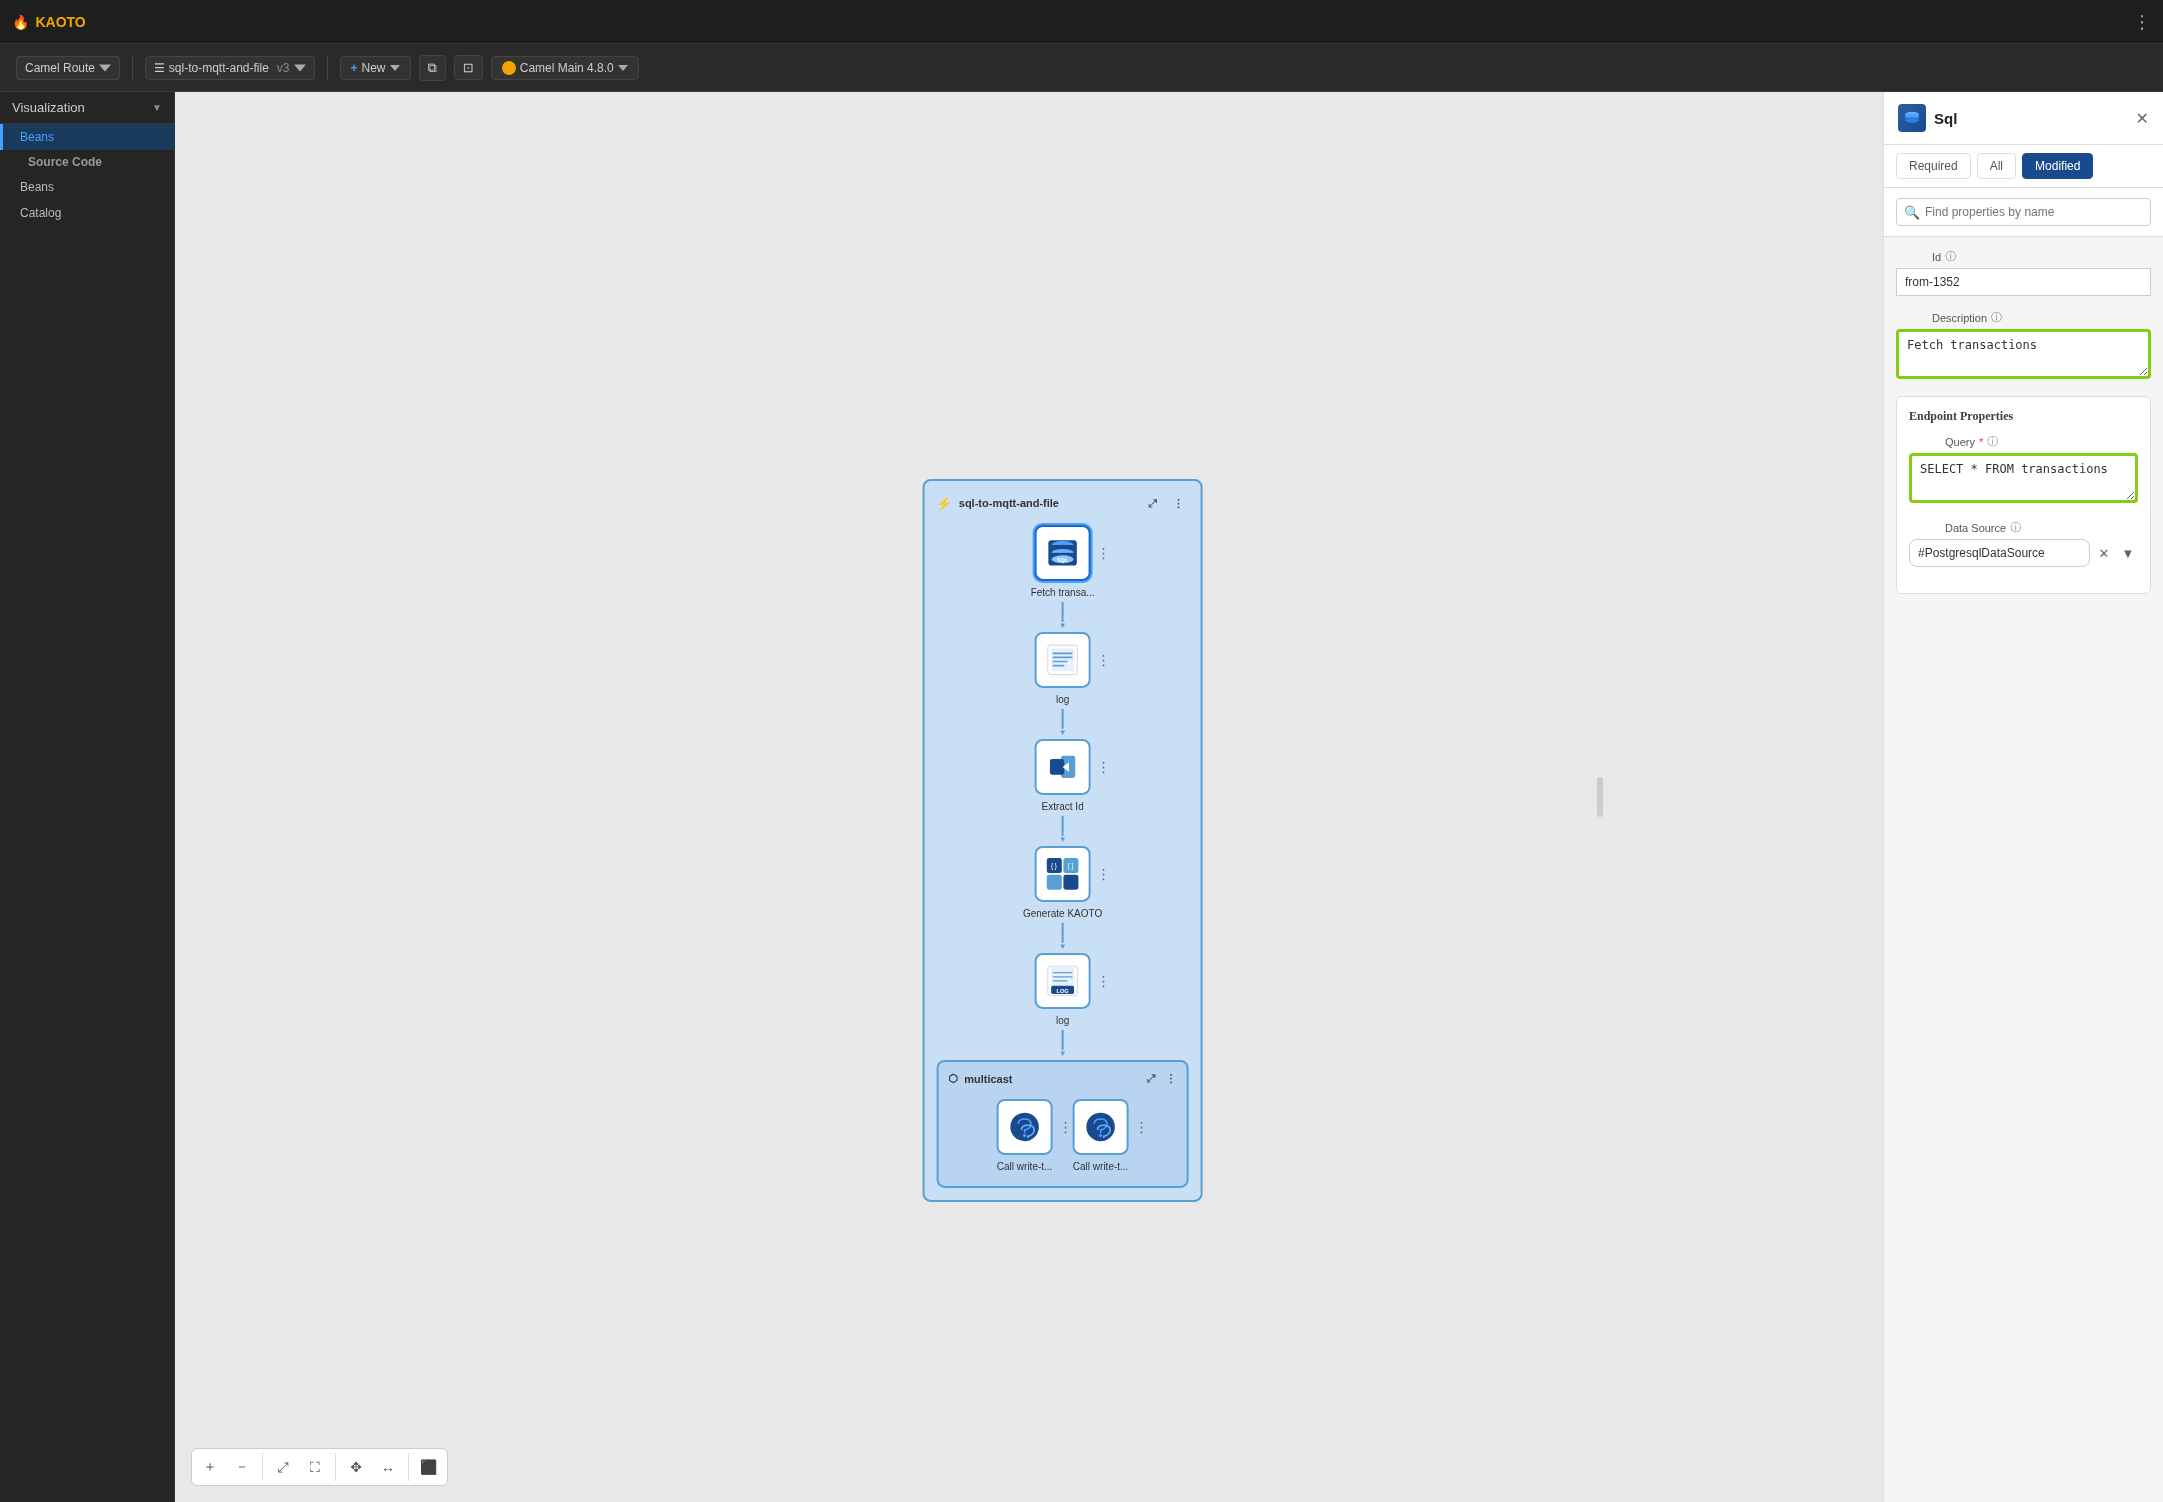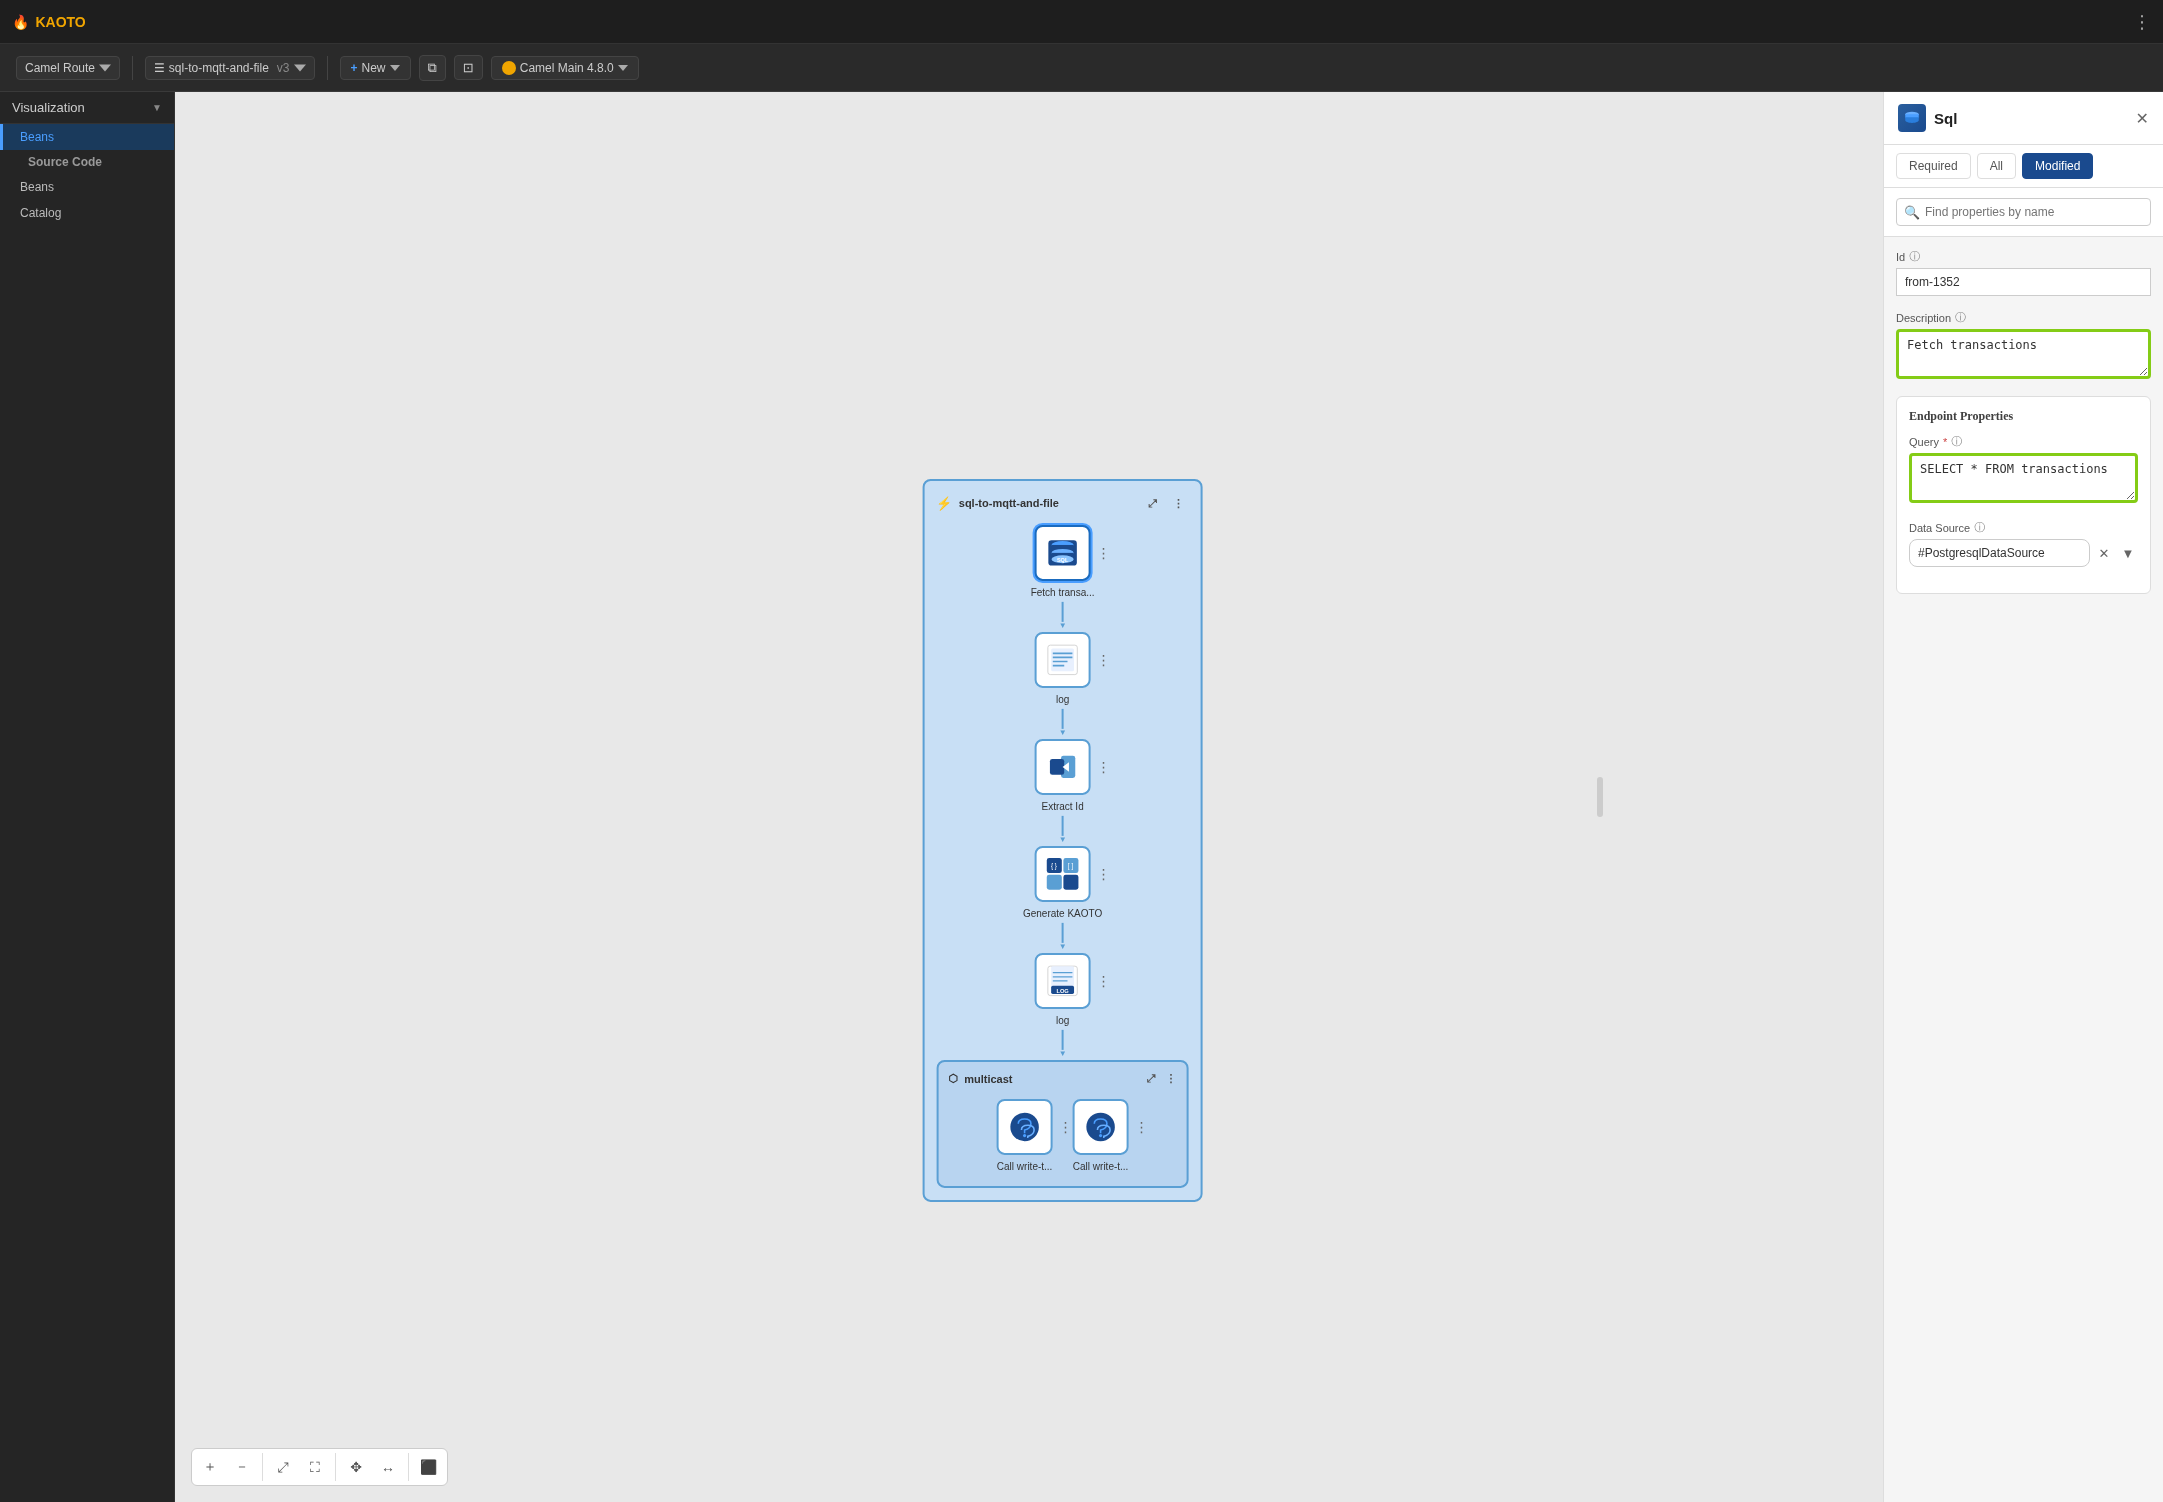--- a/index.html
+++ b/index.html
@@ -77,21 +77,21 @@
 
     
     .panel-search { padding: 10px 12px; background: #fff; border-bottom: 1px solid #ddd; }
     .panel-search-input { width: 100%; padding: 6px 10px 6px 28px; border: 1px solid #ccc; border-radius: 4px; font-size: 12px; color: #333; background: #fff; }
     .panel-search-wrap { position: relative; }
     .panel-search-icon { position: absolute; left: 8px; top: 50%; transform: translateY(-50%); color: #888; font-size: 13px; }
 
     
     .panel-content { padding: 12px; }
     .field-row { margin-bottom: 14px; }
-    .field-label { font-size: 11px; color: #555; margin-bottom: 4px; display: flex; align-items: center; gap: 4px; }
+    .field-label { font-size: 11px; color: #555; margin-bottom: 4px; display: flex; align-items: center; gap: 4px; margin-left: 36px; }
     .field-label .required { color: #cc4444; }
     .field-input { width: 100%; padding: 6px 8px; border: 1px solid #ccc; border-radius: 0; font-size: 12px; color: #333; background: #fff; }
     .field-textarea { width: 100%; padding: 6px 8px; border: 3px solid #84cc16; border-radius: 4px; font-size: 12px; color: #333; background: #fff; resize: vertical; min-height: 50px; }
 
     .endpoint-section { border: 1px solid #ddd; border-radius: 6px; padding: 12px; background: #fff; margin-bottom: 10px; }
     .endpoint-title { font-size: 12px; font-weight: 600; color: #404040; margin-bottom: 10px; font-family: Liberation Serif, serif; }
 
     .datasource-wrap { display: flex; align-items: center; gap: 4px; }
     .datasource-input { flex: 1; padding: 6px 8px; border: 1px solid #ccc; border-radius: 8px; font-size: 12px; color: #333; background: #fff; }
     .datasource-clear { cursor: pointer; color: #666; width: 20px; height: 20px; display: flex; align-items: center; justify-content: center; }

